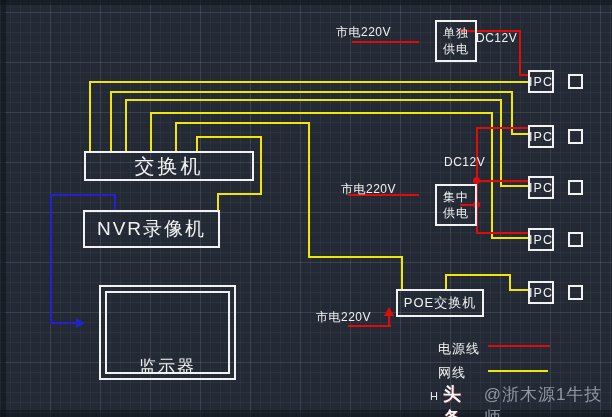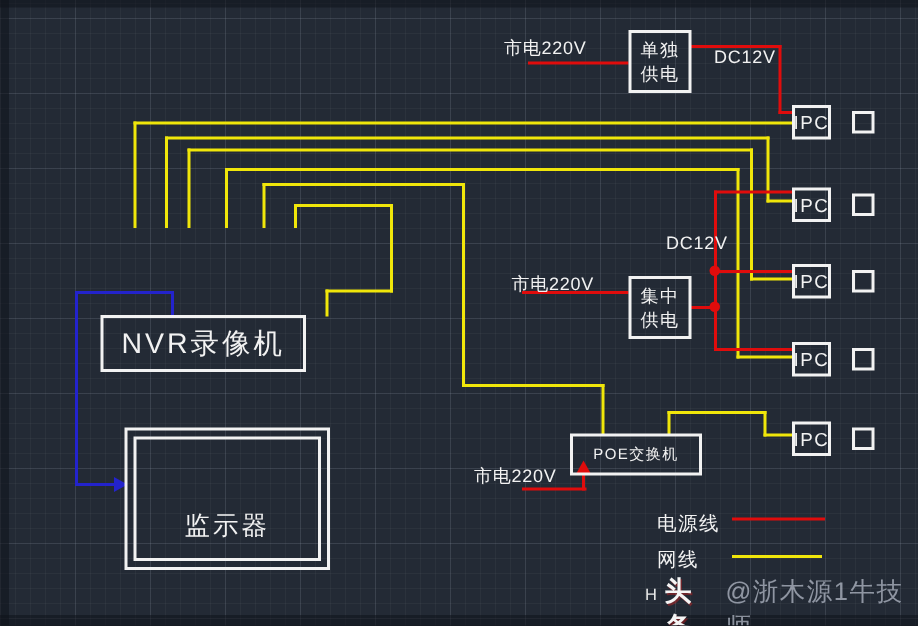--- a/index.html
+++ b/index.html
@@ -13,21 +13,21 @@
       linear-gradient(rgba(255,255,255,0.035) 1px, transparent 1px),
       linear-gradient(90deg, rgba(255,255,255,0.035) 1px, transparent 1px);
     background-size:50px 50px,50px 50px,10px 10px,10px 10px;
     background-position:0 12px,0 0,0 2px,0 0;
   }
   .abs{position:absolute;}
   .edge{position:absolute;background:rgba(14,18,26,0.55);}
   .box{
     position:absolute;border:2px solid var(--stroke,#f2f2f2);
     box-sizing:border-box;color:var(--stroke,#f2f2f2);
-    display:flex;align-items:center;justify-content:center;
+    display:flex;align-items:center;justify-content:center;margin-left:16px;
   }
   .wire{position:absolute;}
   .n{background:var(--network,#f0e60a);}
   .p{background:var(--power,#e00c0c);}
   .v{background:var(--video,#2323cc);}
   .dot{position:absolute;width:7px;height:7px;border-radius:50%;background:var(--power,#e00c0c);}
   .lbl{position:absolute;color:#f2f2f2;font-size:12px;white-space:nowrap;letter-spacing:0.5px;text-align:right;}
   .arrow-up{position:absolute;width:0;height:0;border-left:5px solid transparent;border-right:5px solid transparent;border-bottom:9px solid var(--power,#e00c0c);}
   .arrow-right{position:absolute;width:0;height:0;border-top:5px solid transparent;border-bottom:5px solid transparent;border-left:9px solid var(--video,#2323cc);}
   .psu{font-size:12px;line-height:16px;text-align:center;letter-spacing:1px;}
@@ -103,45 +103,48 @@
   <div class="wire p" style="left:348px;top:325px;width:43px;height:2px;"></div>
   <div class="wire p" style="left:388px;top:315px;width:2px;height:12px;"></div>
   <div class="arrow-up" style="left:384px;top:307px;"></div>
 
   <div class="wire v" style="left:114px;top:194px;width:2px;height:17px;"></div>
   <div class="wire v" style="left:50px;top:194px;width:66px;height:2px;"></div>
   <div class="wire v" style="left:50px;top:194px;width:2px;height:130px;"></div>
   <div class="wire v" style="left:50px;top:322px;width:27px;height:2px;"></div>
   <div class="arrow-right" style="left:76px;top:318px;"></div>
 
+  <div class="box" style="left:68px;top:151px;width:170px;height:30px;font-size:20px;letter-spacing:3px;">
+    <span>交换机</span>
+  </div>
 
   <div class="box" style="left:67px;top:210px;width:137px;height:38px;font-size:19px;letter-spacing:2px;">
     <span>NVR录像机</span>
   </div>
 
   <div class="box" style="left:83px;top:285px;width:137px;height:95px;">
     <div style="position:absolute;left:4px;top:4px;right:4px;bottom:4px;border:2px solid var(--stroke,#f2f2f2);"></div>
-    <span style="position:absolute;left:0;right:0;bottom:16px;text-align:center;font-size:17px;letter-spacing:2px;">监示器</span>
+    <span style="position:absolute;left:0;right:0;bottom:0;text-align:center;font-size:17px;letter-spacing:2px;">监示器</span>
   </div>
 
   <div class="box psu" style="left:419px;top:20px;width:42px;height:42px;">
     <span>
       <span>单独</span><br>
       <span>供电</span>
     </span>
   </div>
 
   <div class="box psu" style="left:419px;top:184px;width:42px;height:42px;">
     <span>
       <span>集中</span><br>
       <span>供电</span>
     </span>
   </div>
 
-  <div class="box" style="left:380px;top:289px;width:88px;height:28px;font-size:10px;letter-spacing:1px;">
+  <div class="box" style="left:380px;top:289px;width:88px;height:28px;font-size:13px;letter-spacing:1px;">
     <span>POE交换机</span>
   </div>
 
   <div class="abs" style="left:528px;top:70px;width:55px;height:23px;">
     <div class="ipc-body">
         <span>IPC</span>
       </div>
     <div class="ipc-lens"></div>
   </div>
   <div class="abs" style="left:528px;top:125px;width:55px;height:23px;">

